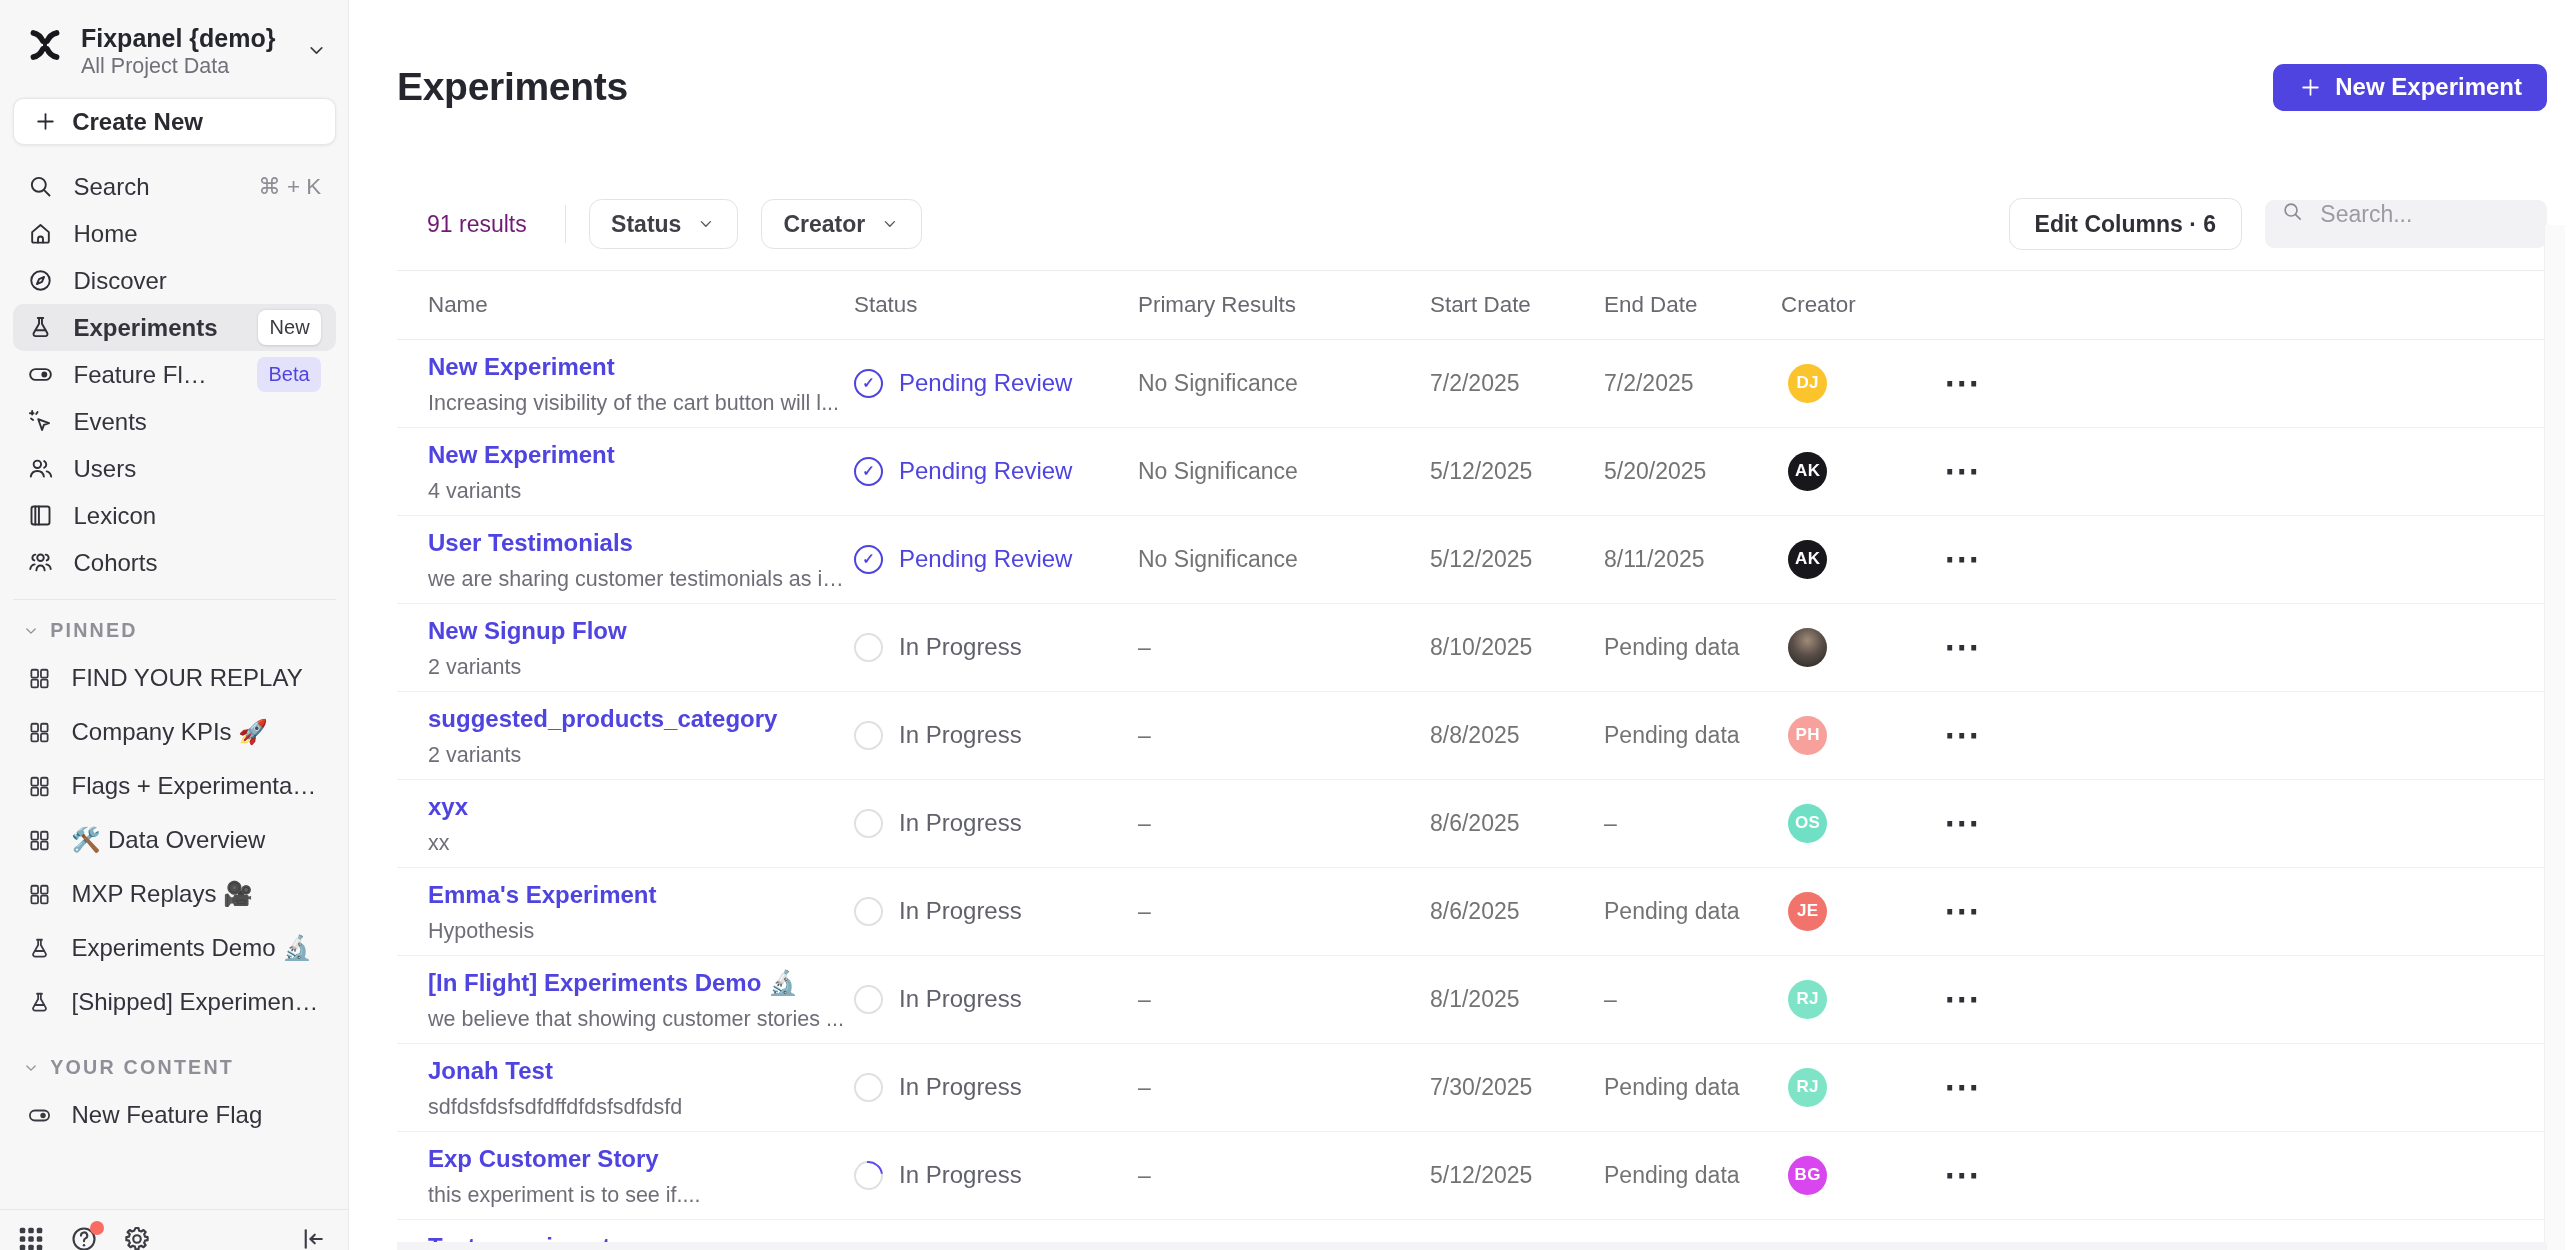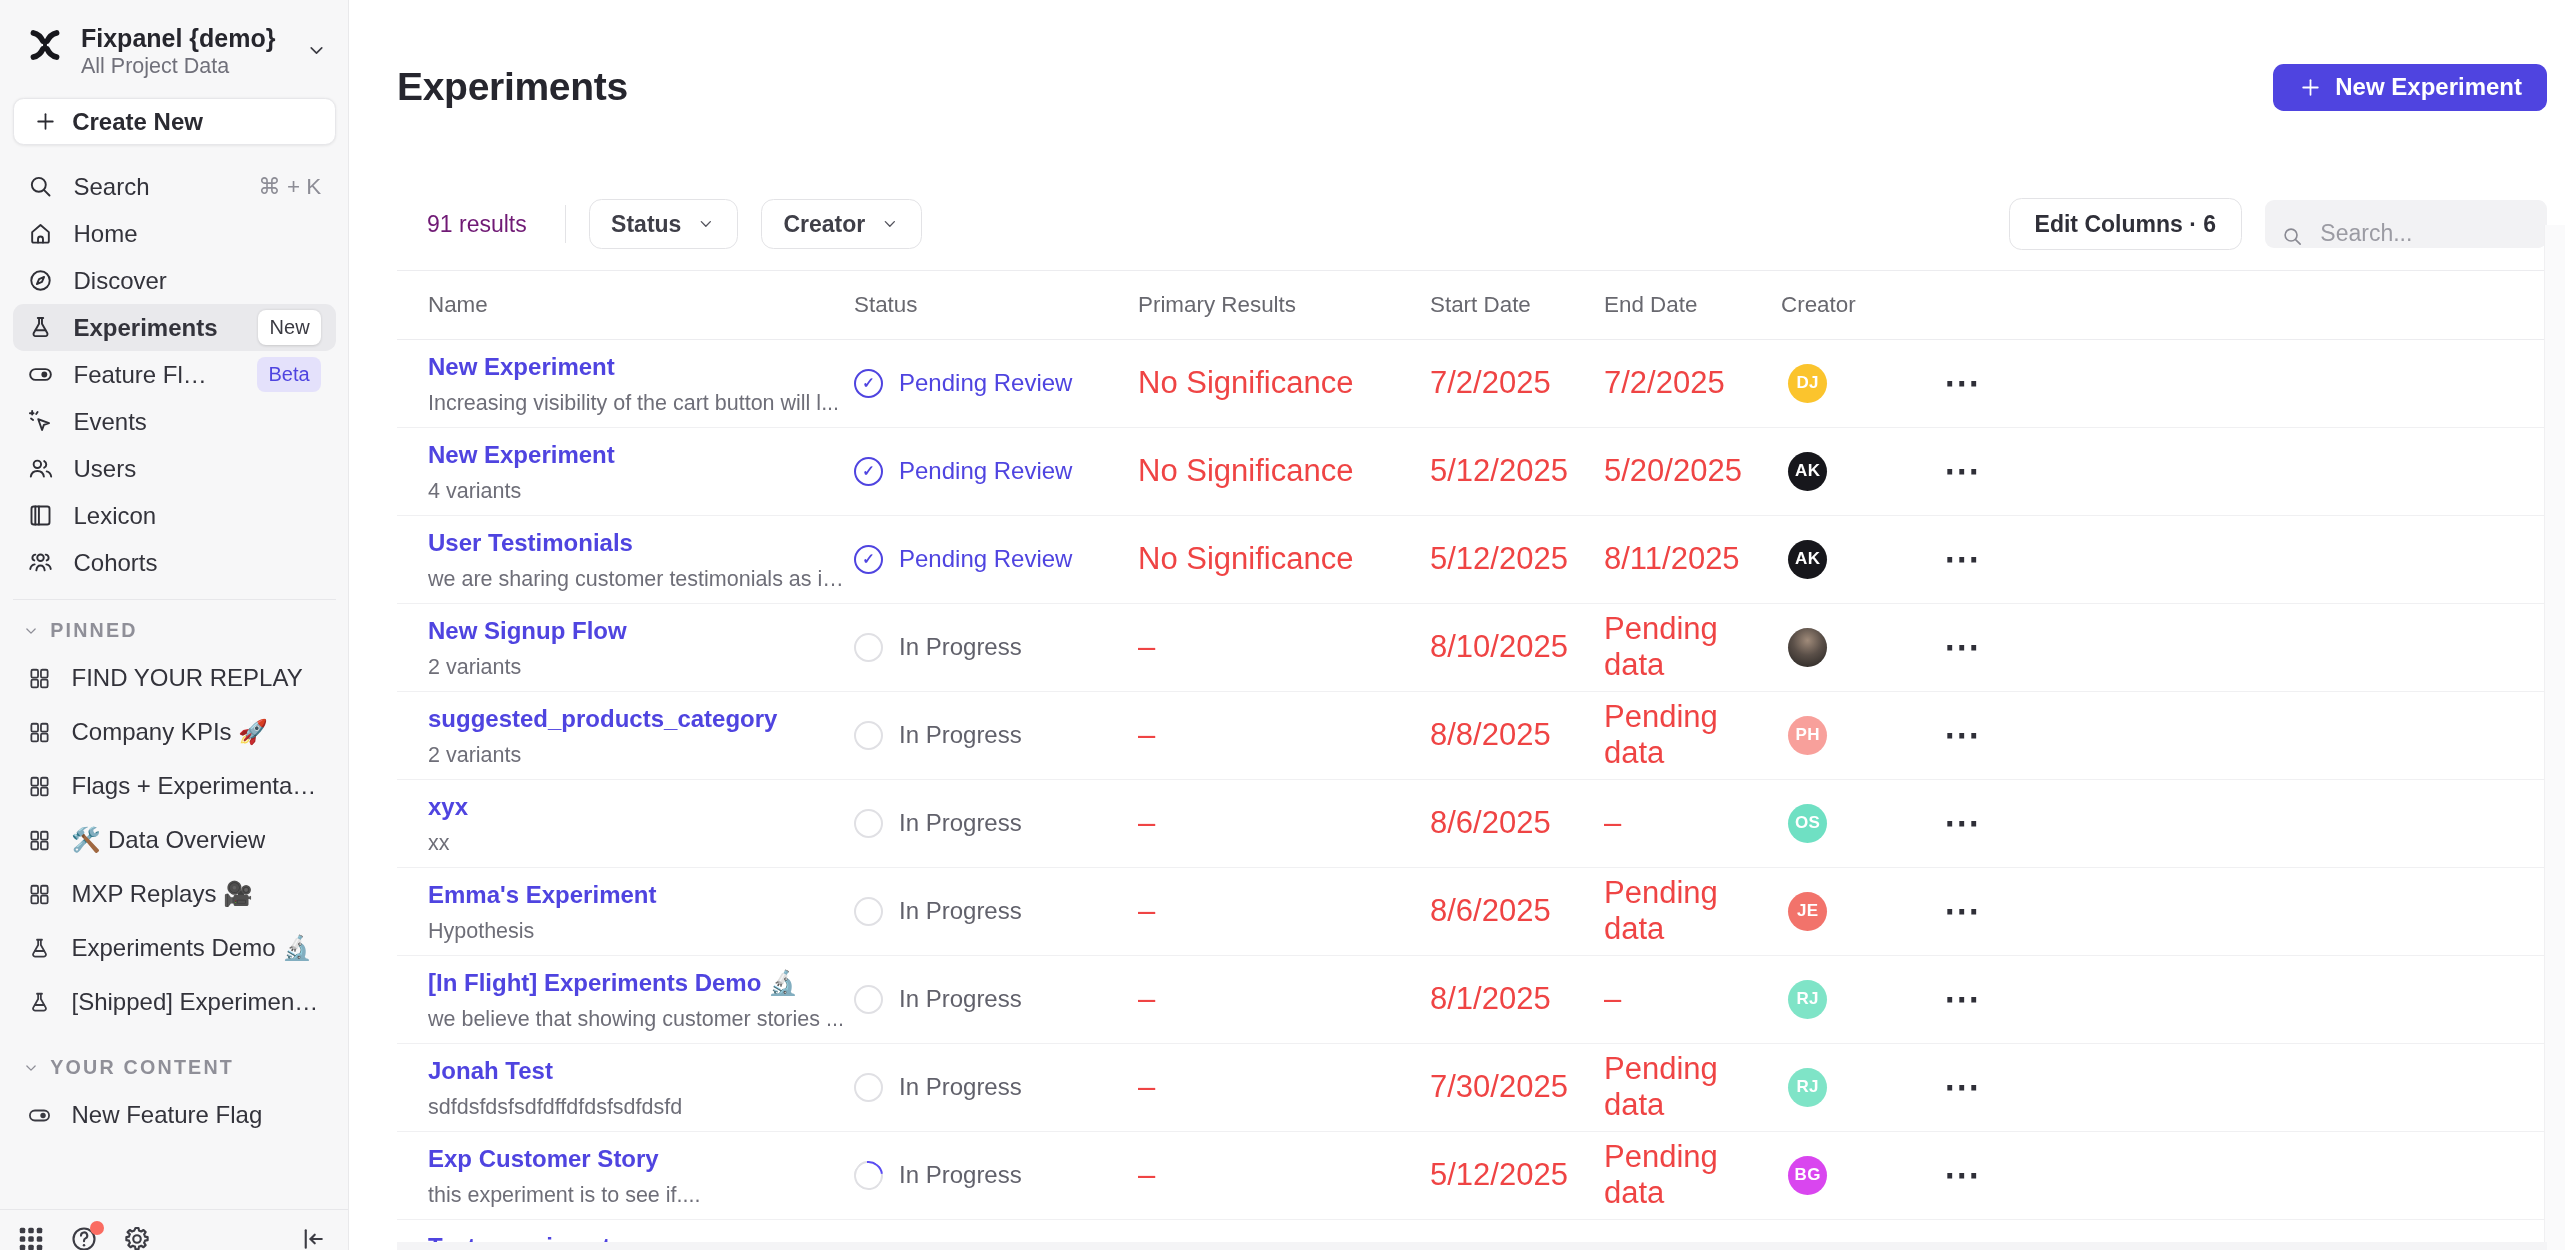--- a/index.html
+++ b/index.html
@@ -78,21 +78,21 @@
     display:flex;align-items:center;gap:14.3px;font-size:23px;font-weight:600;color:#3f3f48;cursor:pointer;
   }
   .chip svg{width:19.7px;height:19.7px;color:#55555e}
   .toolbar-right{margin-left:auto;display:flex;align-items:center;gap:23px}
   .editcols-btn{
     height:52px;box-sizing:border-box;padding:0 25px;border:0.9px solid #e3e3e6;border-radius:12.5px;
     background:#fff;font-size:23px;font-weight:600;color:#2f2f38;display:flex;align-items:center;cursor:pointer;
   }
   .searchbox{
     height:48px;width:250px;background:#f2f2f4;border-radius:9px;
-    display:flex;align-items:flex-end;gap:14.3px;padding:0 16px;
+    display:flex;align-items:flex-start;gap:14.3px;padding:0 16px;
   }
   .searchbox svg{width:23px;height:23px;color:#8a8a93;flex:none}
   .searchbox input{background:transparent;border:0;outline:0;width:100%;font-size:23px;color:#3f3f48;font-family:inherit}
   .searchbox input::placeholder{color:#9b9ba3}
 
   
   .table{margin-top:19.7px;border-top:0.9px solid #ececef}
   .thead,.trow{
     display:grid;grid-template-columns:426px 284px 292px 174px 177px 152px 1fr;
     padding-left:31px;align-items:center;
@@ -108,21 +108,21 @@
   .sticon.v-pending{border:2.2px solid #4f44e0}
   .sticon.v-pending::after{
     content:"✓";position:absolute;inset:0;display:flex;align-items:center;justify-content:center;
     color:#4f44e0;font-size:15px;font-weight:700;
   }
   .sticon.v-progress{border:2.7px solid #e0e0e4}
   .sticon.v-spinner{border:2.7px solid #e0e0e4;border-top-color:#5b4df2;transform:rotate(38deg)}
   .stlabel{font-size:24px}
   .stlabel.v-pending{color:#4f44e0}
   .stlabel.v-progress,.stlabel.v-spinner{color:#61616b}
-  .cell-dim{font-size:31px;color:#ef4444}
+  .cell-dim{font-size:23px;color:#737373}
   .avatar{
     width:39px;height:39px;border-radius:50%;margin-left:7.2px;
     display:flex;align-items:center;justify-content:center;
     color:#fff;font-size:17px;font-weight:700;letter-spacing:0.4px;flex:none;
   }
   .avatar.v-photo{background:radial-gradient(circle at 50% 32%,#a08b7a 0%,#5a4f48 45%,#23211f 100%)}
   .menu-btn{width:63px;height:45px;display:flex;align-items:center;padding-left:10.7px;cursor:pointer;color:#2f2f38}
   .menu-btn::before{content:"⋯";font-size:36px;font-weight:700;letter-spacing:0.9px;line-height:18px}
 
   .scrollstrip{position:absolute;left:2544px;top:225px;bottom:0;width:19.7px;background:#fafafb;border-left:0.9px solid #f0f0f2}

